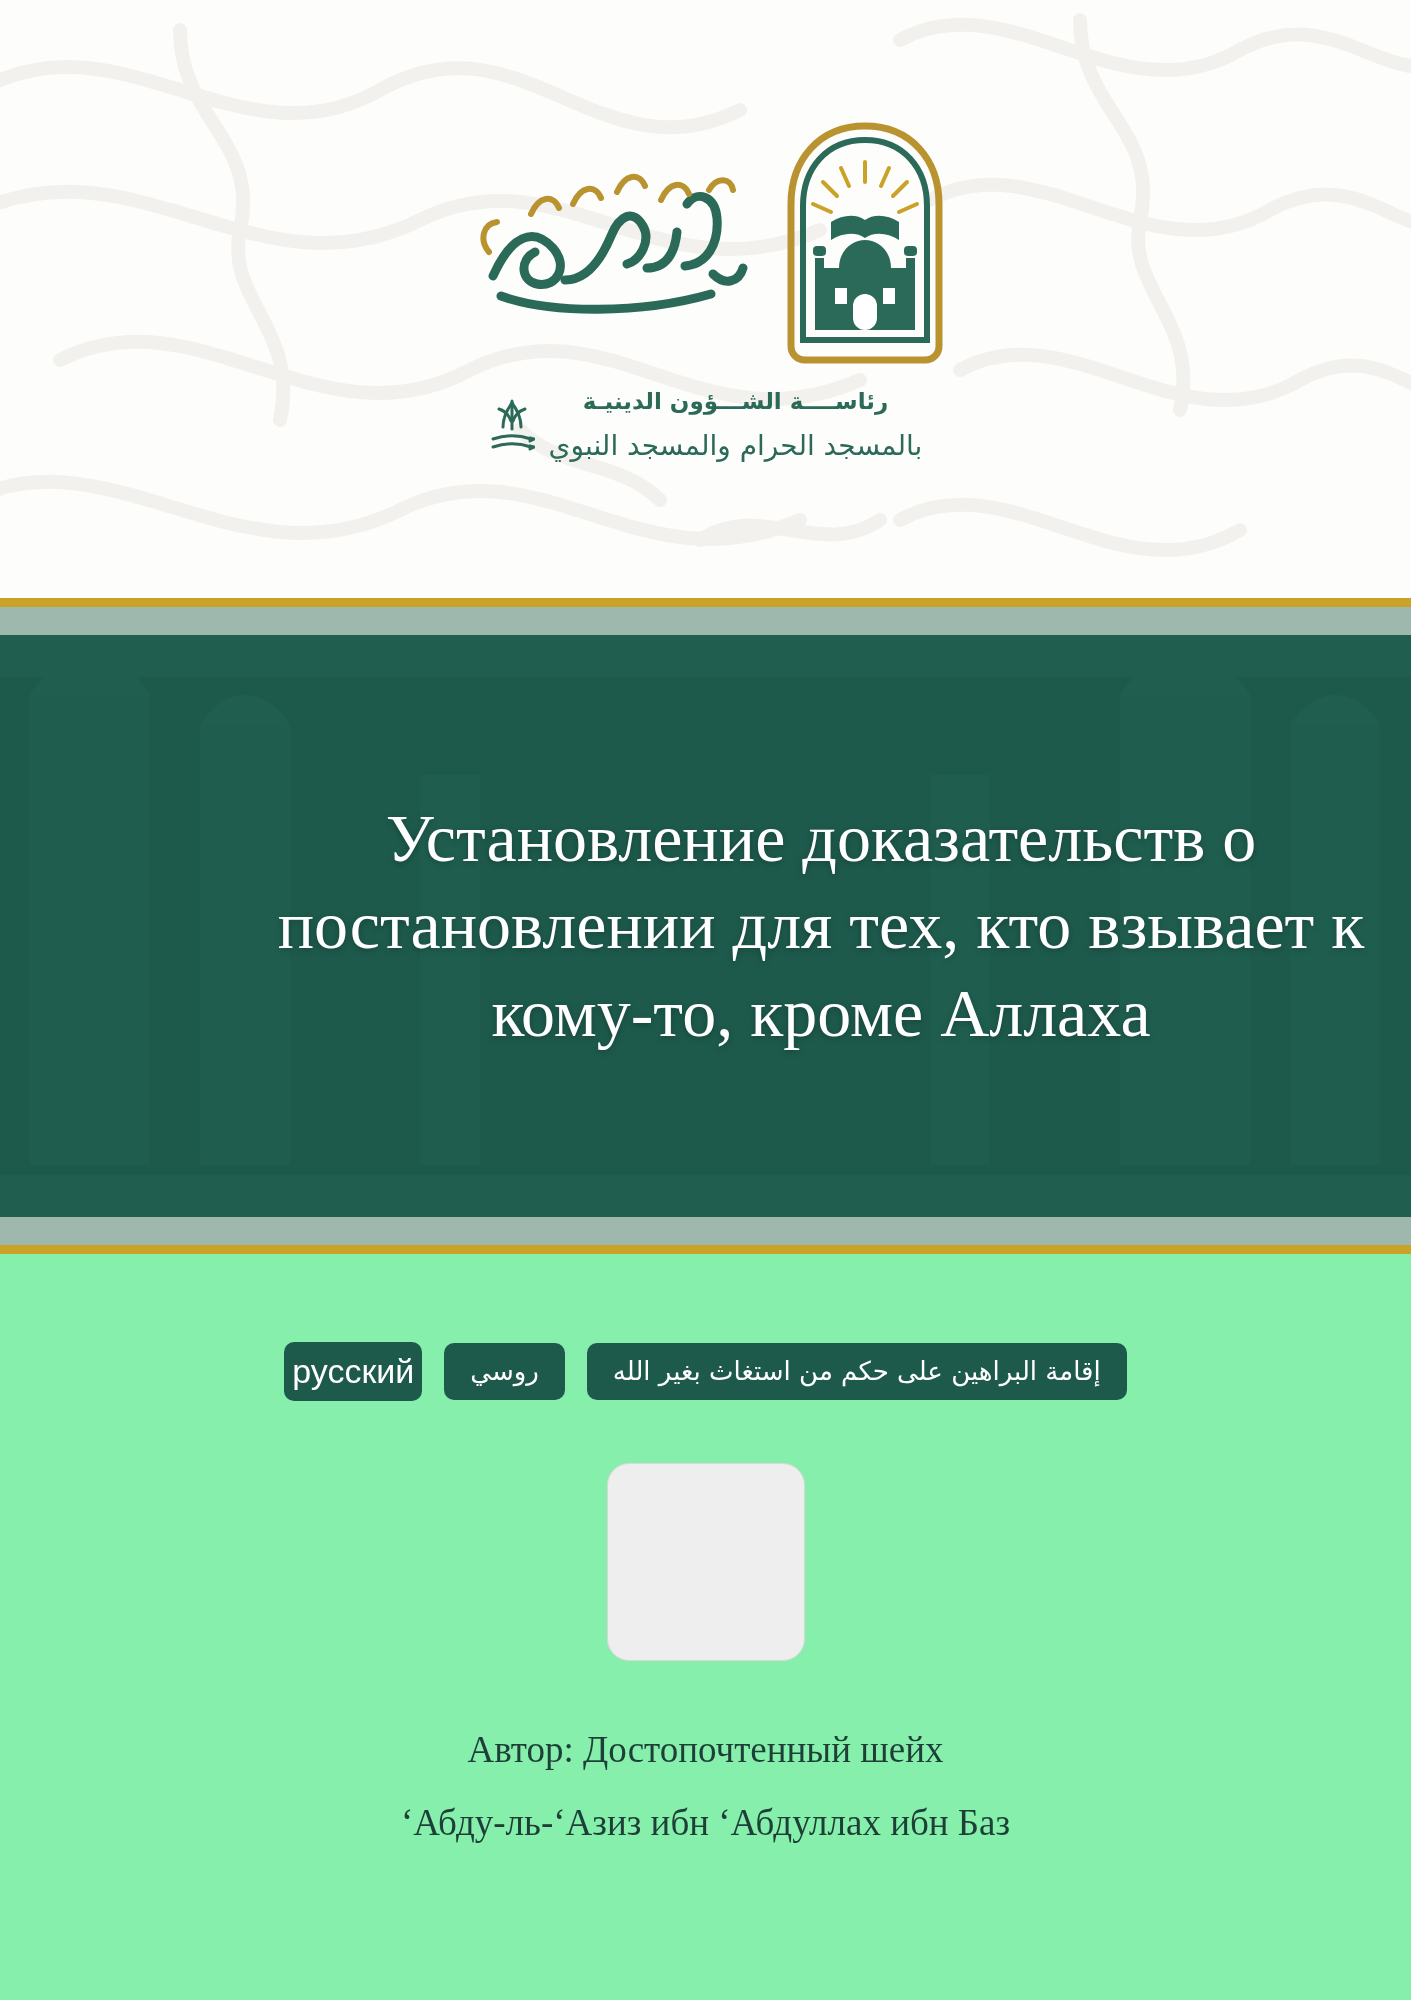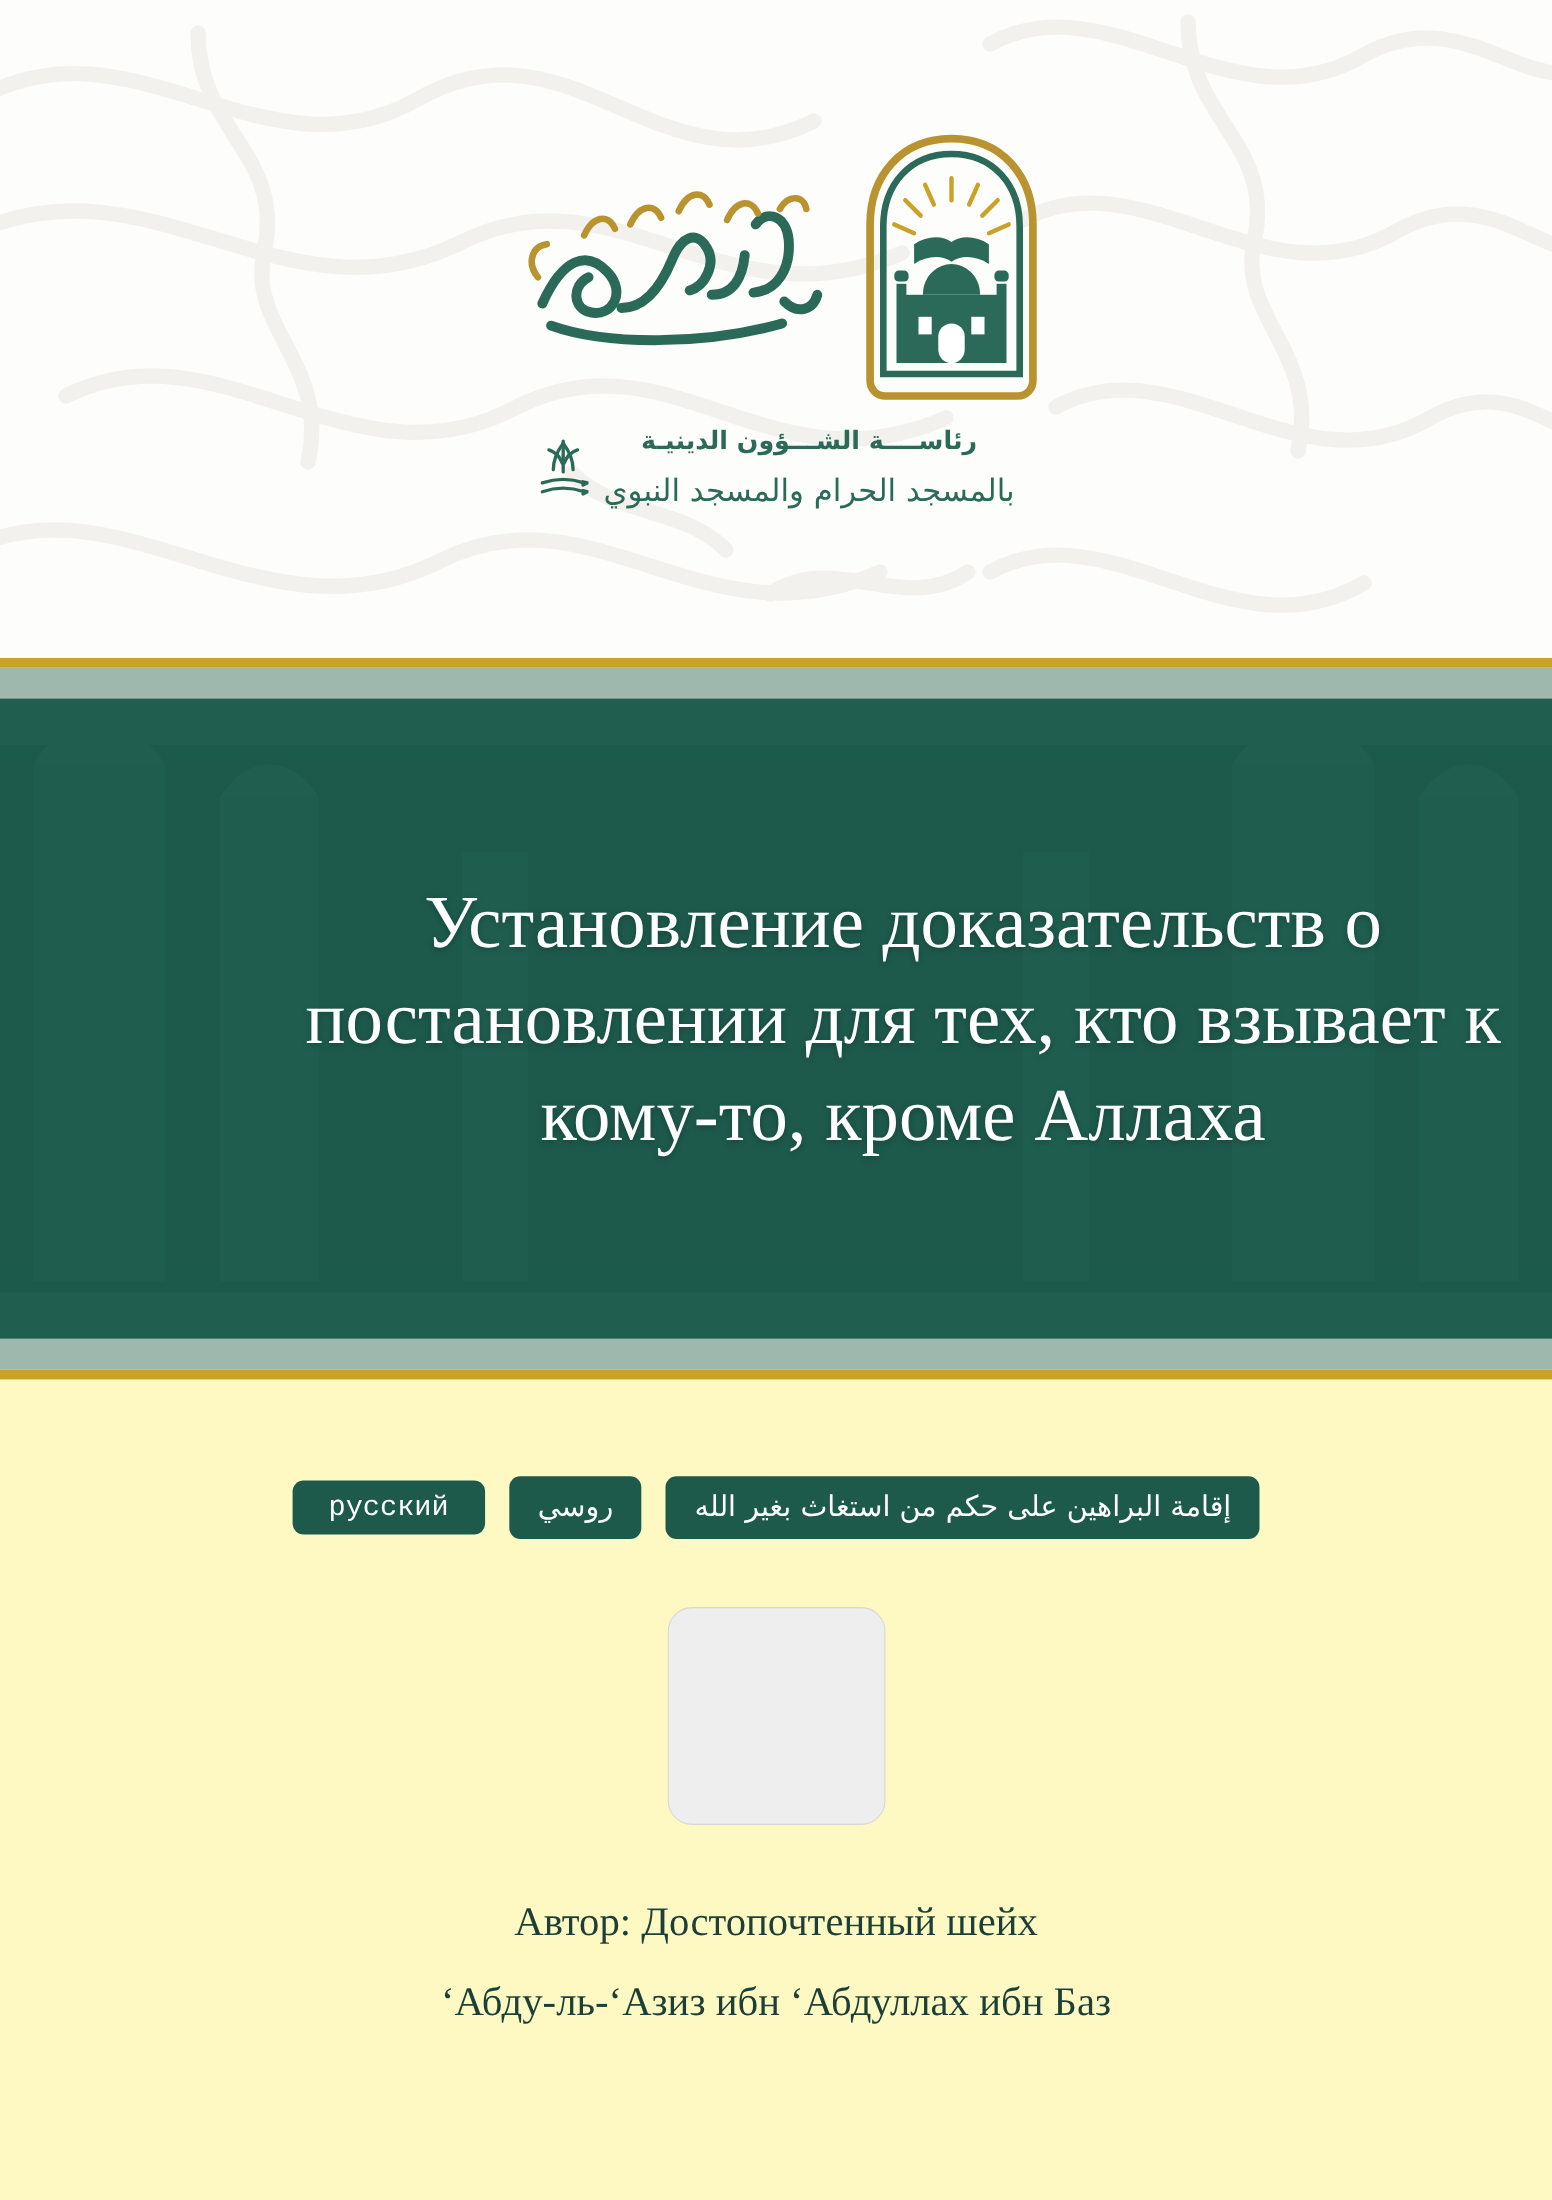--- a/index.html
+++ b/index.html
@@ -11,21 +11,21 @@
     height: 2000px;
     background: #ffffff;
     font-family: "Liberation Serif", serif;
     overflow: hidden;
   }
 
   .page {
     position: relative;
     width: 1411px;
     height: 2000px;
-    background: #fef9c3;
+    background: #86efac;
     box-sizing: border-box;
   }
 
   
   .header {
     position: relative;
     height: 598px;
     width: 100%;
     background: #fdfdfb;
     overflow: hidden;
@@ -140,23 +140,23 @@
     background: #1d5a4c;
     color: #ffffff;
     border-radius: 10px;
     padding: 12px 26px;
     font-size: 26px;
     font-family: "DejaVu Sans", sans-serif;
     white-space: nowrap;
     line-height: 1.25;
   }
   .tag-ru {
-    font-family: Liberation Mono, monospace;
-    font-size: 26px;
-    padding: 8px 33px;
+    font-family: Liberation Sans, sans-serif;
+    font-size: 34px;
+    padding: 8px 8px;
   }
 
   
   .thumb-wrap {
     margin-top: 62px;
     display: flex;
     justify-content: center;
   }
   .thumb {
     width: 196px;

